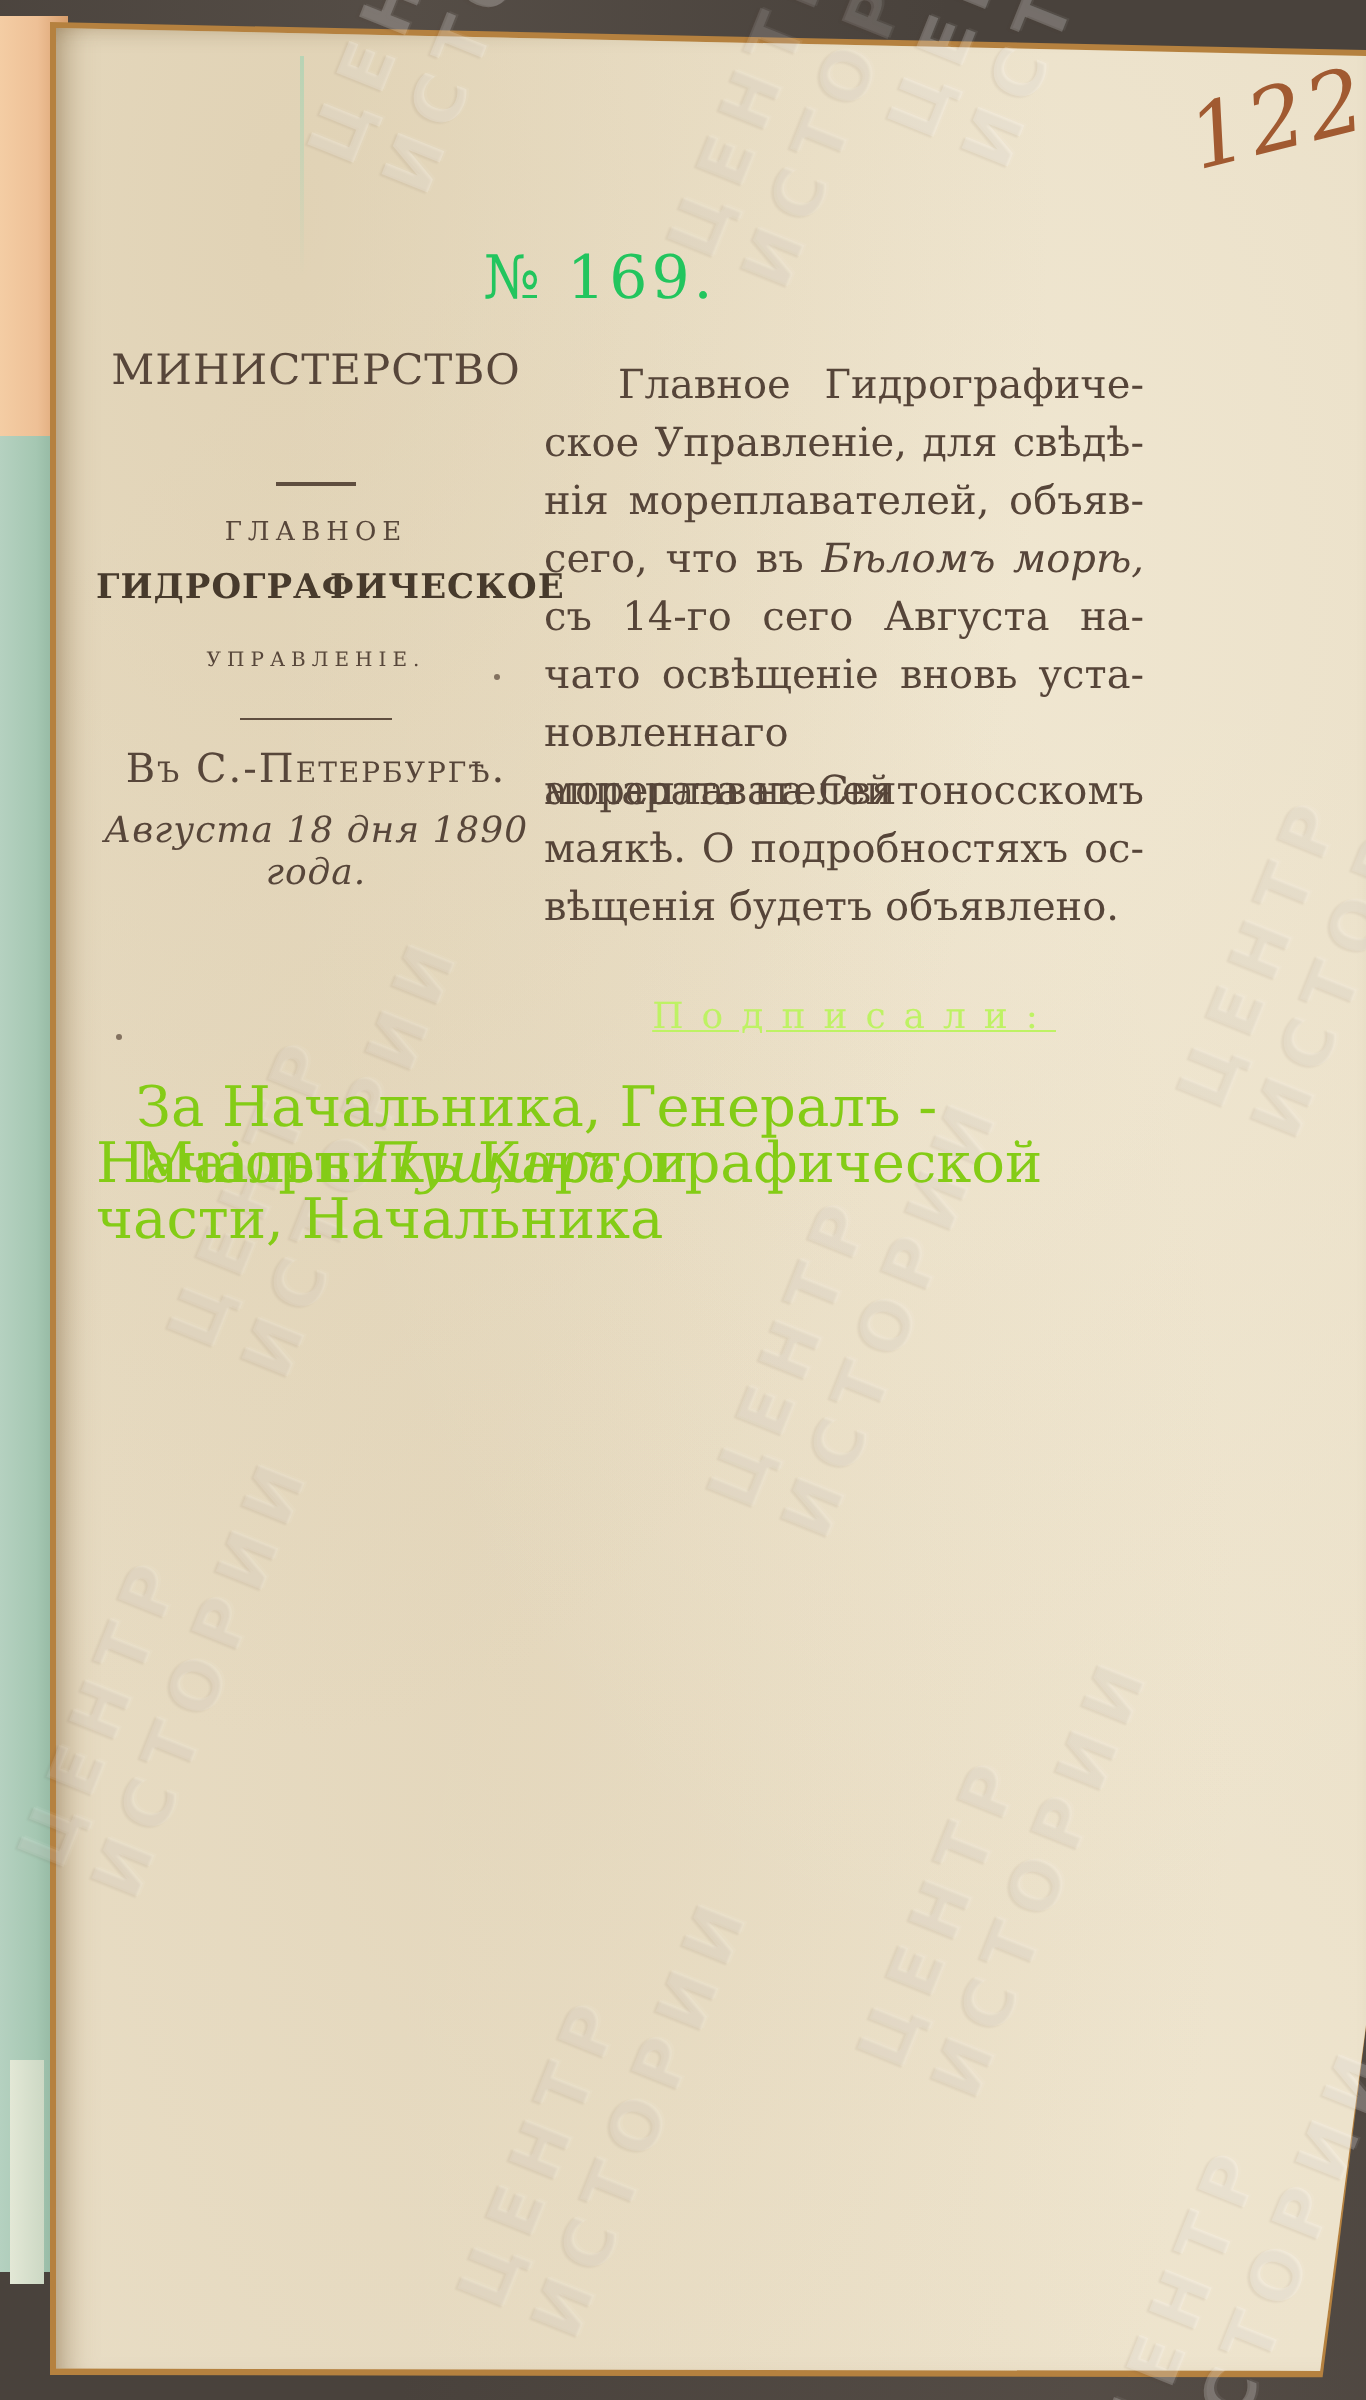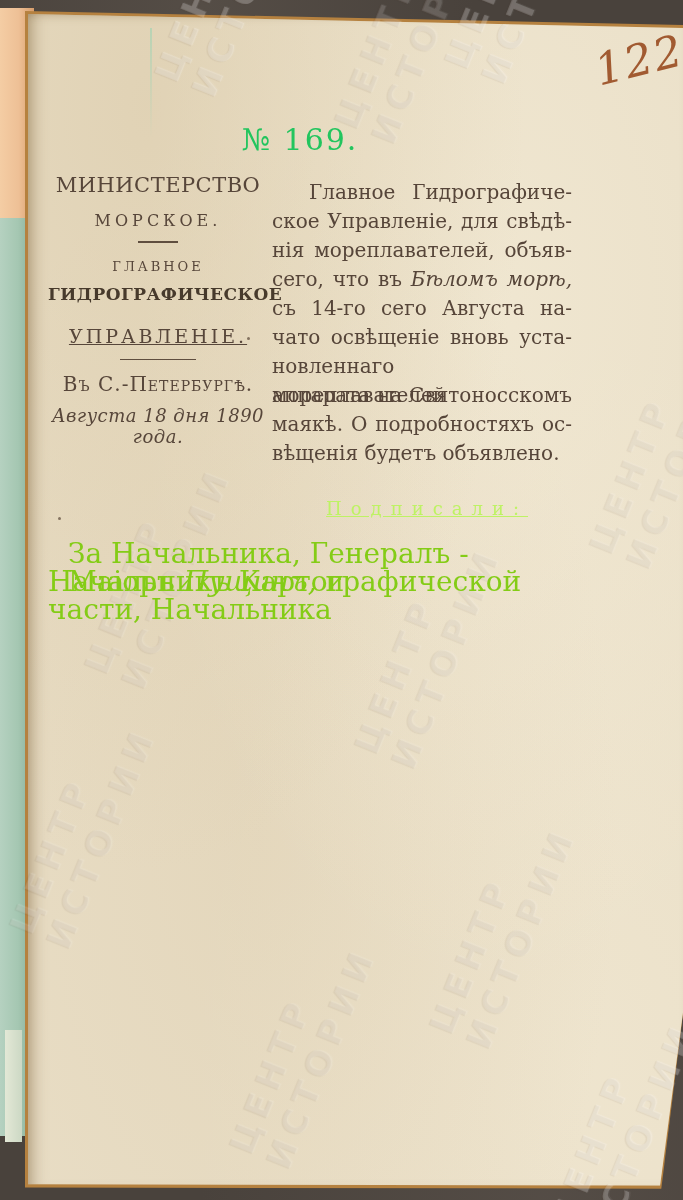--- a/index.html
+++ b/index.html
@@ -55,21 +55,21 @@
     transform:rotate(-14deg);letter-spacing:2px;}
   .docnum{position:absolute;left:27px;top:110px;width:490px;text-align:center;
     font-size:30px;letter-spacing:2px;color:#22c55e;}
   .letterhead{position:absolute;left:20px;top:151px;width:220px;height:290px;text-align:center;}
   .letterhead>div{position:absolute;left:0;width:100%;}
   .lh-m1{top:10px;font-size:21px;letter-spacing:.5px;}
   .lh-m2{top:48px;font-size:16px;letter-spacing:4px;}
   .lh-rule1{top:78px;}
   .lh-g1{top:96px;font-size:13px;letter-spacing:3px;}
   .lh-g2{top:121px;font-size:17px;font-weight:bold;letter-spacing:.5px;color:#473a2c;}
-  .lh-g3{top:162px;font-size:19px;letter-spacing:3px;text-decoration:underline;}
+  .lh-g3{top:162px;font-size:10px;letter-spacing:3px;}
   .lh-rule2{top:196px;}
   .lh-place{top:209px;font-size:20px;font-variant:small-caps;letter-spacing:1px;}
   .lh-date{top:242px;font-size:18px;font-style:italic;letter-spacing:.5px;}
   .rule{border-top:2px solid #5f4e3f;height:0;margin:0 auto;}
   .rule.r1{width:40px;}
   .rule.r2{width:76px;border-top-width:1.5px;}
   .bodycol{position:absolute;left:244px;top:166px;width:300px;font-size:20px;color:#564539;}
   .bodycol .tline{height:29px;line-height:29px;}
   .bodycol .ind{padding-left:37px;}
   .tline.just{text-align:justify;text-align-last:justify;}
@@ -139,21 +139,20 @@
       </div>
     </div>
 
   <div class="content">
     <div class="handnum">122</div>
 
     <div class="docnum">№ 169.</div>
 
     <div class="letterhead">
       <div class="lh-m1">МИНИСТЕРСТВО</div>
-      <div class="lh-m2">МОРСКОЕ.</div>
       <div class="lh-rule1">
           <div class="rule r1"></div>
         </div>
       <div class="lh-g1">ГЛАВНОЕ</div>
       <div class="lh-g2">ГИДРОГРАФИЧЕСКОЕ</div>
       <div class="lh-g3">УПРАВЛЕНІЕ.</div>
       <div class="lh-rule2">
           <div class="rule r2"></div>
         </div>
       <div class="lh-place">Въ С.-Петербургѣ.</div>

